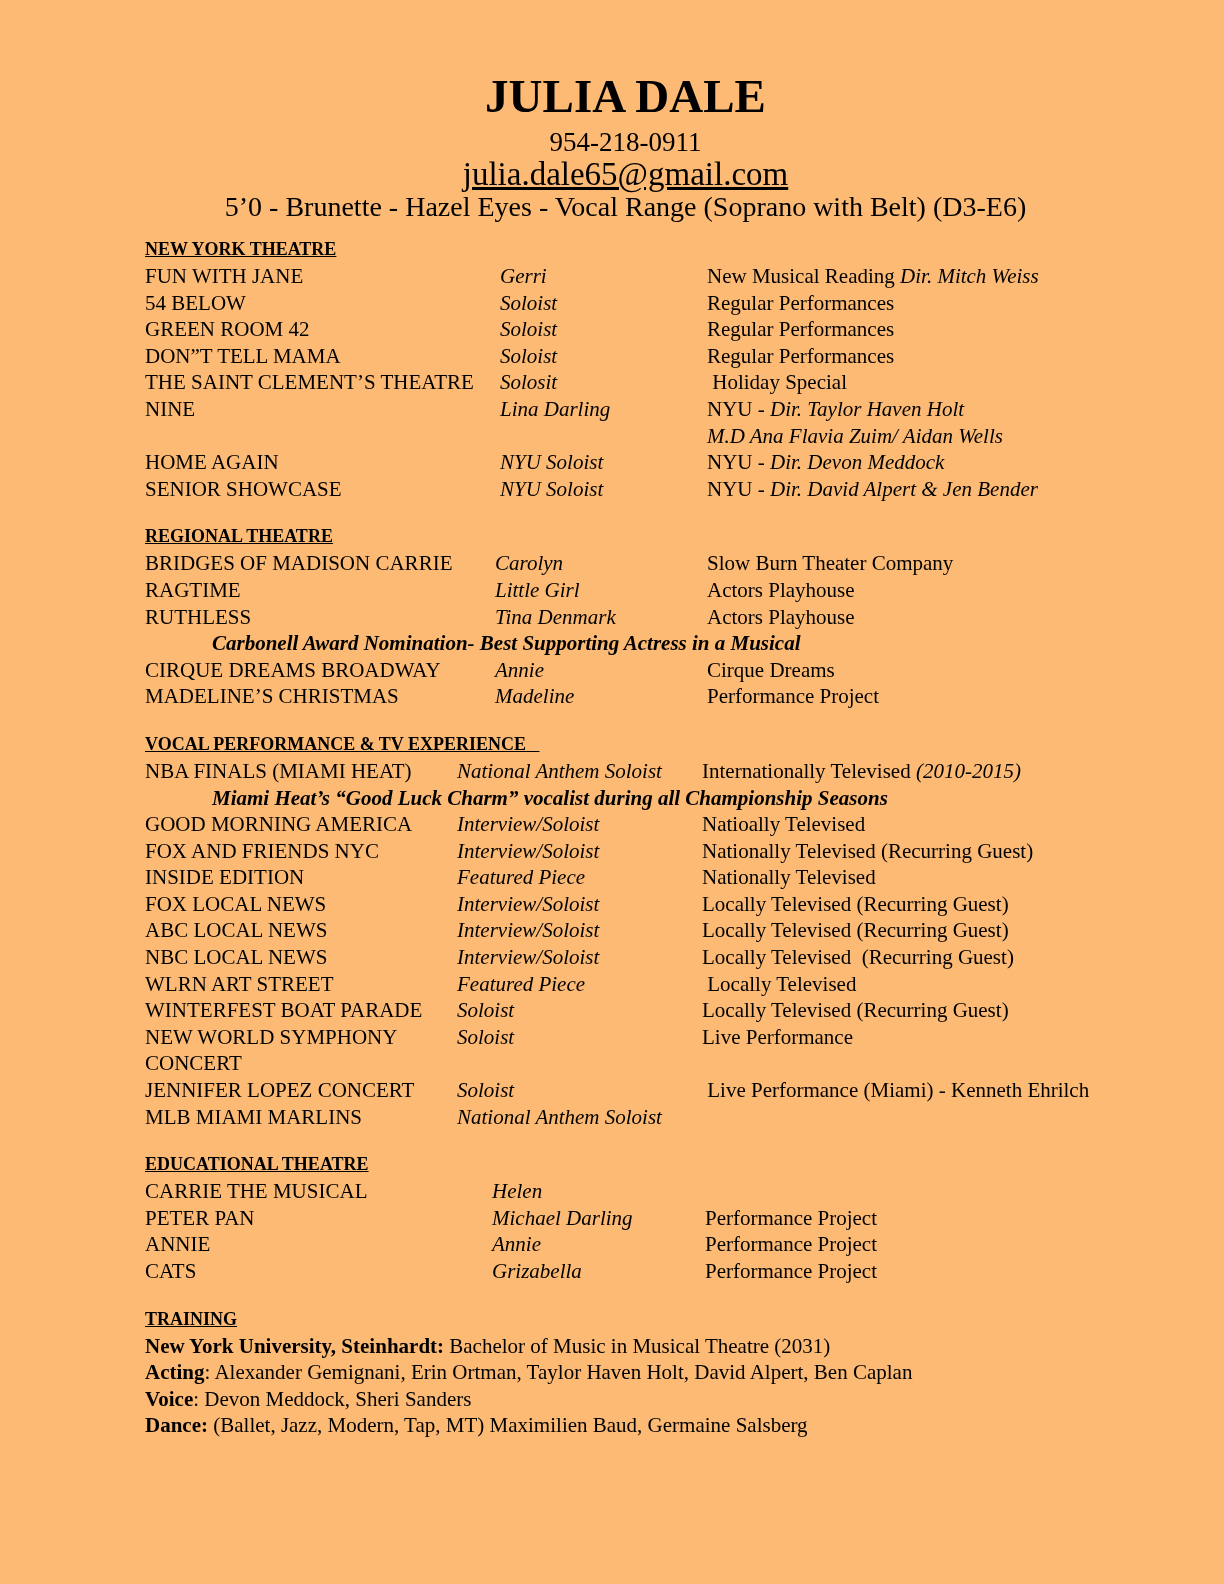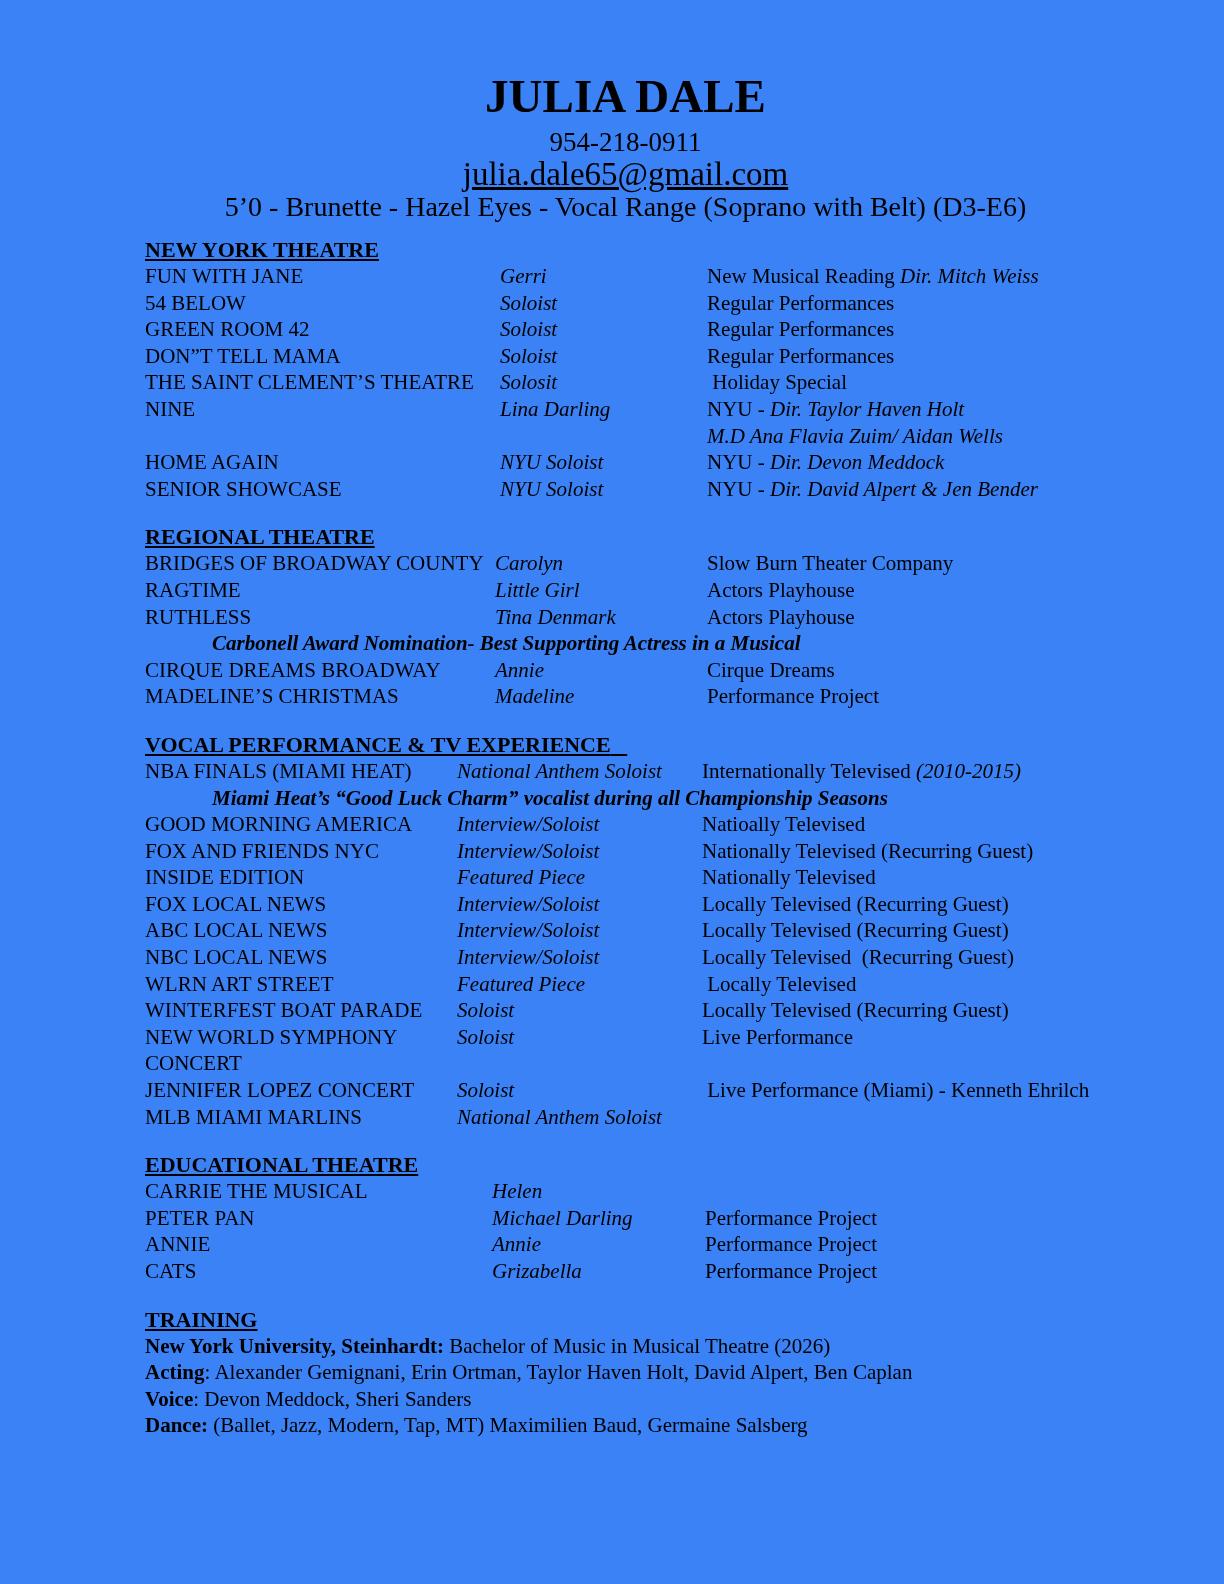--- a/index.html
+++ b/index.html
@@ -1,28 +1,28 @@
 <!DOCTYPE html>
 <html><head>
 <meta charset="utf-8">
 <style>
   html,body{margin:0;padding:0;background:#e8e8e8;}
   .page{
-    width:1224px;height:1584px;margin:0 auto;background:#3b82f6;
+    width:1224px;height:1584px;margin:0 auto;background:#fdba74;
     box-sizing:border-box;padding:70px 118px 0 145px;
     font-family:"Liberation Serif", serif;color:#000;
     font-size:21px;line-height:26.6px;overflow:hidden;
   }
   header{text-align:center;}
   h1{font-size:47px;line-height:52px;margin:0;font-weight:bold;}
   .phone{font-size:27px;line-height:32px;margin-top:4px;}
   .email-line{font-size:33px;line-height:32px;}
   .email{color:#000;text-decoration:underline;}
   .stats{font-size:28px;line-height:34px;}
-  h2{font-size:22px;line-height:27px;margin:0;font-weight:bold;text-decoration:underline;}
+  h2{font-size:18px;line-height:27px;margin:0;font-weight:bold;text-decoration:underline;}
   h2.pad::after{content:"\00a0\00a0\00a0";}
   .sec{margin-top:21px;}
   header + .sec{margin-top:12px;}
   .row{display:grid;}
   .sec-ny  .row{grid-template-columns:355px 207px auto;}
   .sec-reg .row{grid-template-columns:350px 212px auto;}
   .sec-voc .row{grid-template-columns:312px 245px auto;}
   .sec-edu .row{grid-template-columns:347px 213px auto;}
   .role{font-style:italic;}
   .venue em{font-style:italic;}
@@ -88,21 +88,21 @@
           <span class="role">NYU Soloist</span>
           <span class="venue"><span>NYU - </span><em>Dir. David Alpert &amp; Jen Bender</em></span>
         </div>
       </div>
   </section>
 
   <section class="sec sec-reg">
     <h2>REGIONAL THEATRE</h2>
     <div class="rows">
         <div class="row">
-          <span class="show">BRIDGES OF BROADWAY COUNTY</span>
+          <span class="show">BRIDGES OF MADISON CARRIE</span>
           <span class="role">Carolyn</span>
           <span class="venue"><span>Slow Burn Theater Company</span></span>
         </div>
         <div class="row">
           <span class="show">RAGTIME</span>
           <span class="role">Little Girl</span>
           <span class="venue"><span>Actors Playhouse</span></span>
         </div>
         <div class="row">
           <span class="show">RUTHLESS</span>
@@ -215,19 +215,19 @@
           <span class="show">CATS</span>
           <span class="role">Grizabella</span>
           <span class="venue"><span>Performance Project</span></span>
         </div>
       </div>
   </section>
 
   <section class="sec sec-training">
     <h2>TRAINING</h2>
     <div class="t-lines">
-        <div class="tline"><b>New York University, Steinhardt:</b><span> Bachelor of Music in Musical Theatre (2026)</span></div>
+        <div class="tline"><b>New York University, Steinhardt:</b><span> Bachelor of Music in Musical Theatre (2031)</span></div>
         <div class="tline"><b>Acting</b><span>: Alexander Gemignani, Erin Ortman, Taylor Haven Holt, David Alpert, Ben Caplan</span></div>
         <div class="tline"><b>Voice</b><span>: Devon Meddock, Sheri Sanders</span></div>
         <div class="tline"><b>Dance:</b><span> (Ballet, Jazz, Modern, Tap, MT) Maximilien Baud, Germaine Salsberg</span></div>
       </div>
   </section>
 </div>
 
 </body></html>

